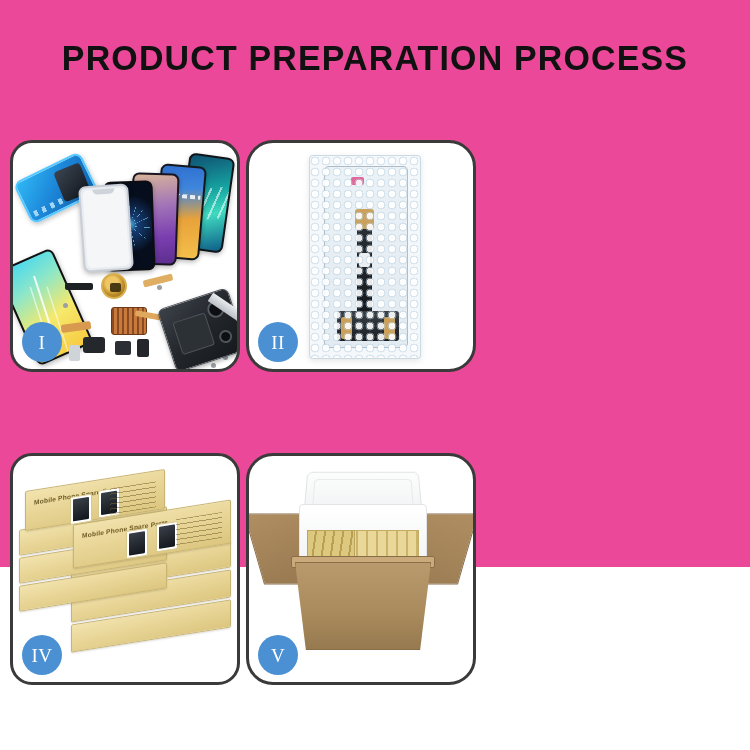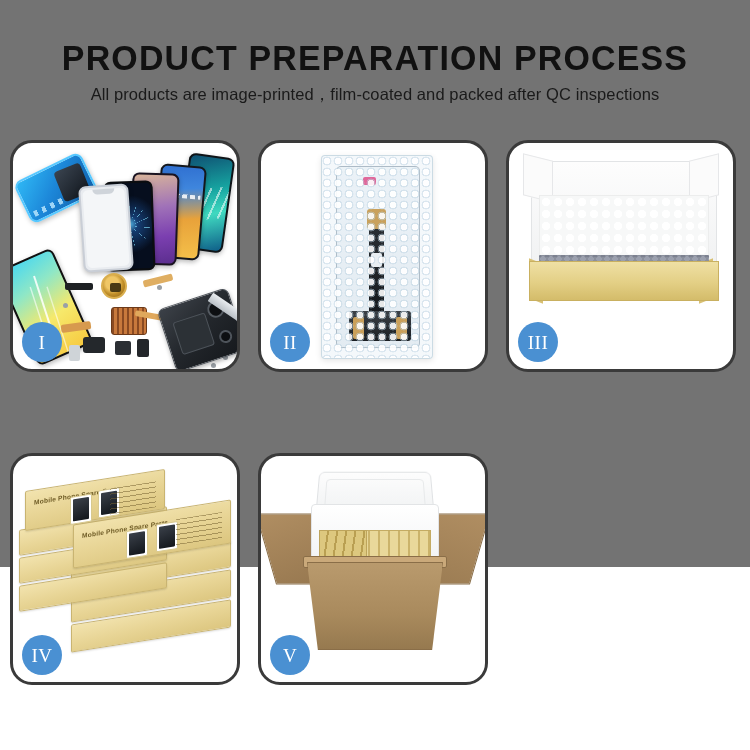--- a/index.html
+++ b/index.html
@@ -2,21 +2,21 @@
 <html><head>
 <meta charset="utf-8">
 <style>
   * { box-sizing: border-box; margin: 0; padding: 0; }
   html, body {
     width: 750px; height: 750px;
     background: #ffffff;
     font-family: "Liberation Sans", sans-serif;
     overflow: hidden;
   }
-  .page { position: relative; width: 750px; height: 567px; background: #737373; }
+  .page { position: relative; width: 750px; height: 567px; background: #ec4899; }
 
   
   .header { position: absolute; top: 0; left: 0; width: 750px; height: 128px; }
   .title {
     position: absolute; top: 38px; left: 0; width: 750px;
     text-align: center;
     font-size: 35px; font-weight: 700; letter-spacing: 1.2px;
     color: #111; font-family: "Liberation Sans", sans-serif;
     transform: scaleX(0.97); transform-origin: center;
     white-space: nowrap;
@@ -28,21 +28,21 @@
     letter-spacing: 0.1px; white-space: nowrap;
   }
 
   
   .grid { position: absolute; top: 140px; left: 10px; width: 730px; height: 545px; }
   .panel {
     position: absolute; width: 230px; height: 232px;
     border: 3px solid #3a3a3a; border-radius: 22px;
     background: #ffffff; overflow: hidden;
   }
-  .p-c0 { left: 0px; }   .p-c1 { left: 248px; } .p-c2 { left: 496px; }
+  .p-c0 { left: 0px; }   .p-c1 { left: 236px; border-radius: 27px; } .p-c2 { left: 496px; }
   .p-r0 { top: 0px; }    .p-r1 { top: 313px; }
 
   .scene { position: absolute; inset: 0; overflow: hidden; }
 
   .badge {
     position: absolute; left: 9px; bottom: 7px;
     width: 40px; height: 40px; border-radius: 50%;
     background: #4a90d2;
     display: flex; align-items: center; justify-content: center;
     color: #ffffff; font-family: "Liberation Serif", serif;
@@ -348,21 +348,20 @@
   .c-seam2 { position:absolute; left:62px; top:152px; width:13px; height:22px;
     background:#9c7c4e; transform: skewY(-12deg); }
 </style>
 </head>
 <body>
 
 <div class="page">
 
   <div class="header">
     <div class="title">PRODUCT PREPARATION PROCESS</div>
-    <div class="subtitle">All products are image-printed，film-coated and packed after QC inspections</div>
   </div>
 
   <div class="grid">
 
     <div class="panel p-r0 p-c0">
       <div class="scene">
         <div class="film">
             <div class="dots"></div>
           </div>
 
@@ -429,33 +428,20 @@
               <div class="goldtab" style="left:4px;"></div>
               <div class="goldtab" style="right:4px;"></div>
             </div>
           </div>
           <div class="bubbles"></div>
         </div>
       </div>
       <div class="badge">II</div>
     </div>
 
-    <div class="panel p-r0 p-c2">
-      <div class="scene">
-        <div class="box3-back"></div>
-        <div class="box3-lidL"></div>
-        <div class="box3-lidR"></div>
-        <div class="box3-foam"></div>
-        <div class="box3-endL"></div>
-        <div class="box3-endR"></div>
-        <div class="box3-gravel"></div>
-        <div class="box3-tray"></div>
-      </div>
-      <div class="badge">III</div>
-    </div>
 
     <div class="panel p-r1 p-c0">
       <div class="scene">
         <div class="stack">
           <div class="kbox kb-r3"></div>
           <div class="kbox kb-r2"></div>
           <div class="kbox kb-r1"></div>
           <div class="kbox kb-s3"></div>
           <div class="kbox kb-s2"></div>
           <div class="kbox kb-s1"></div>

